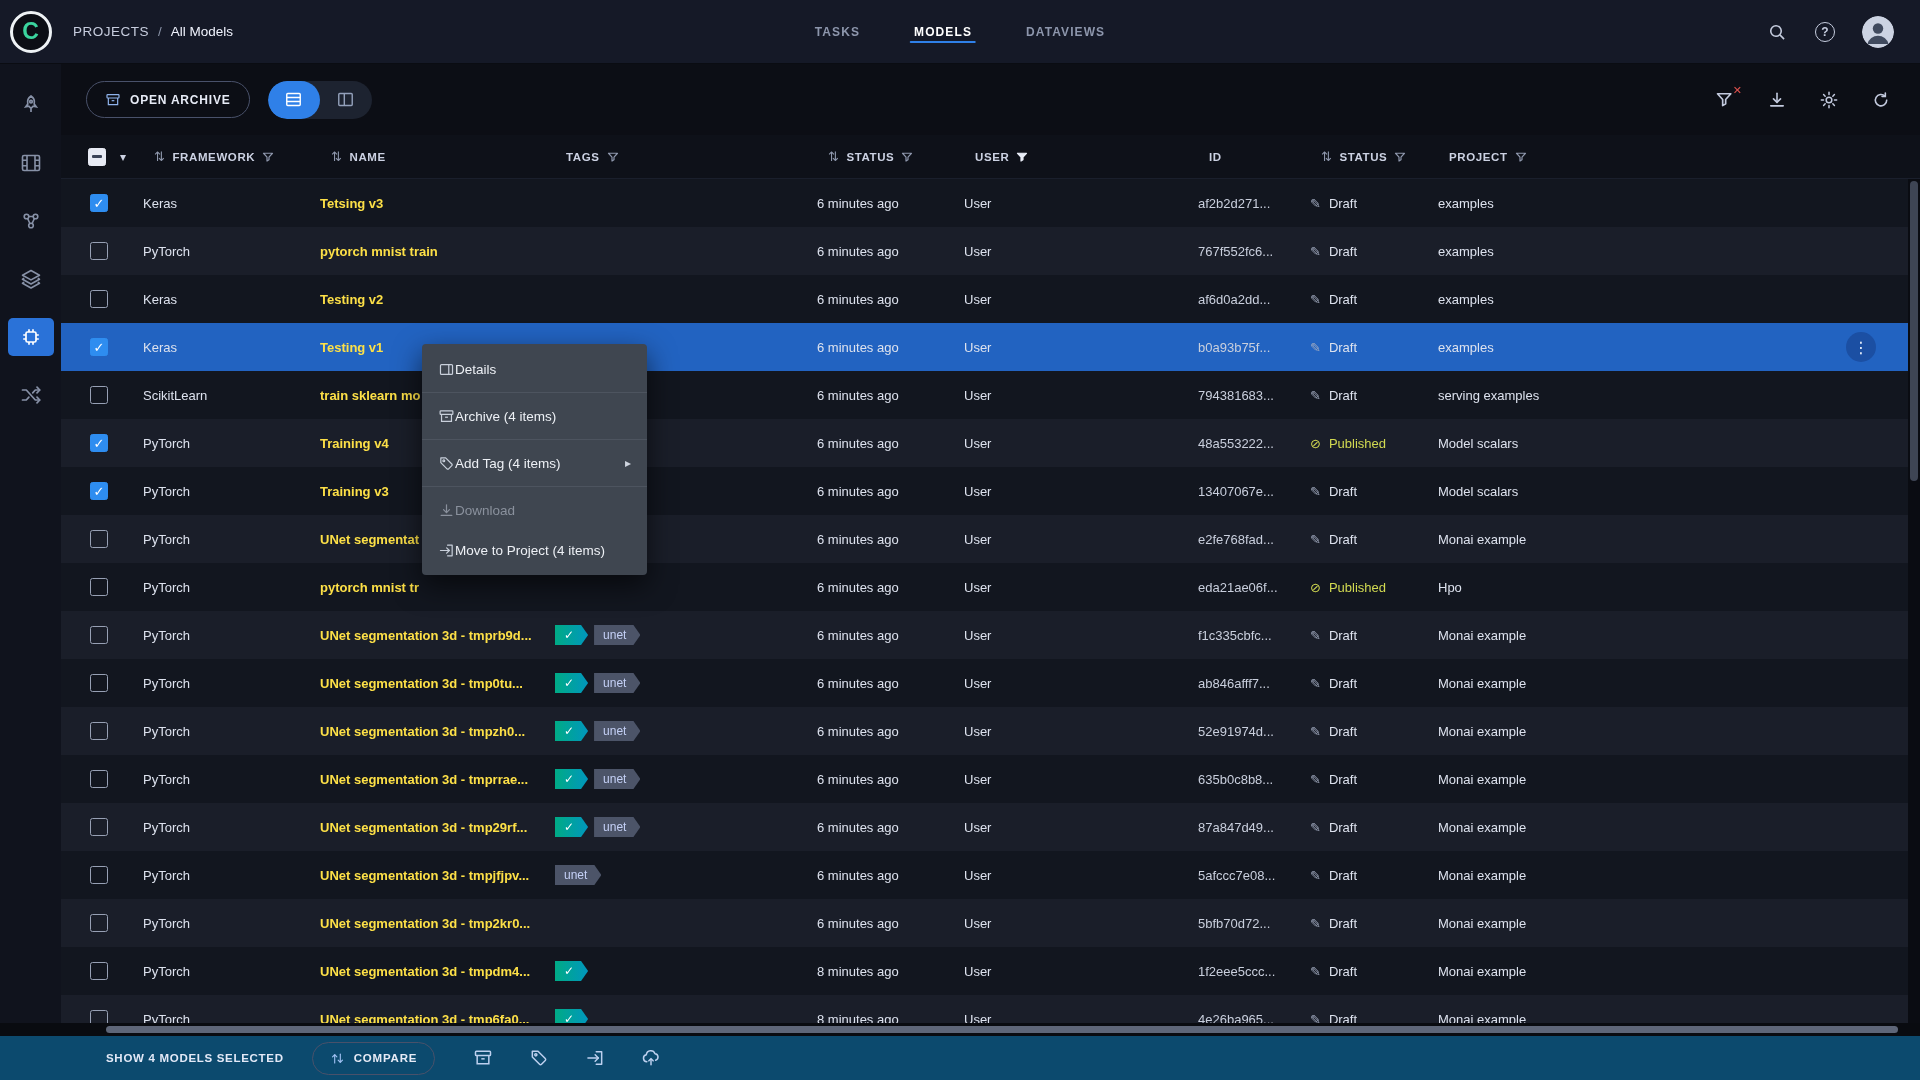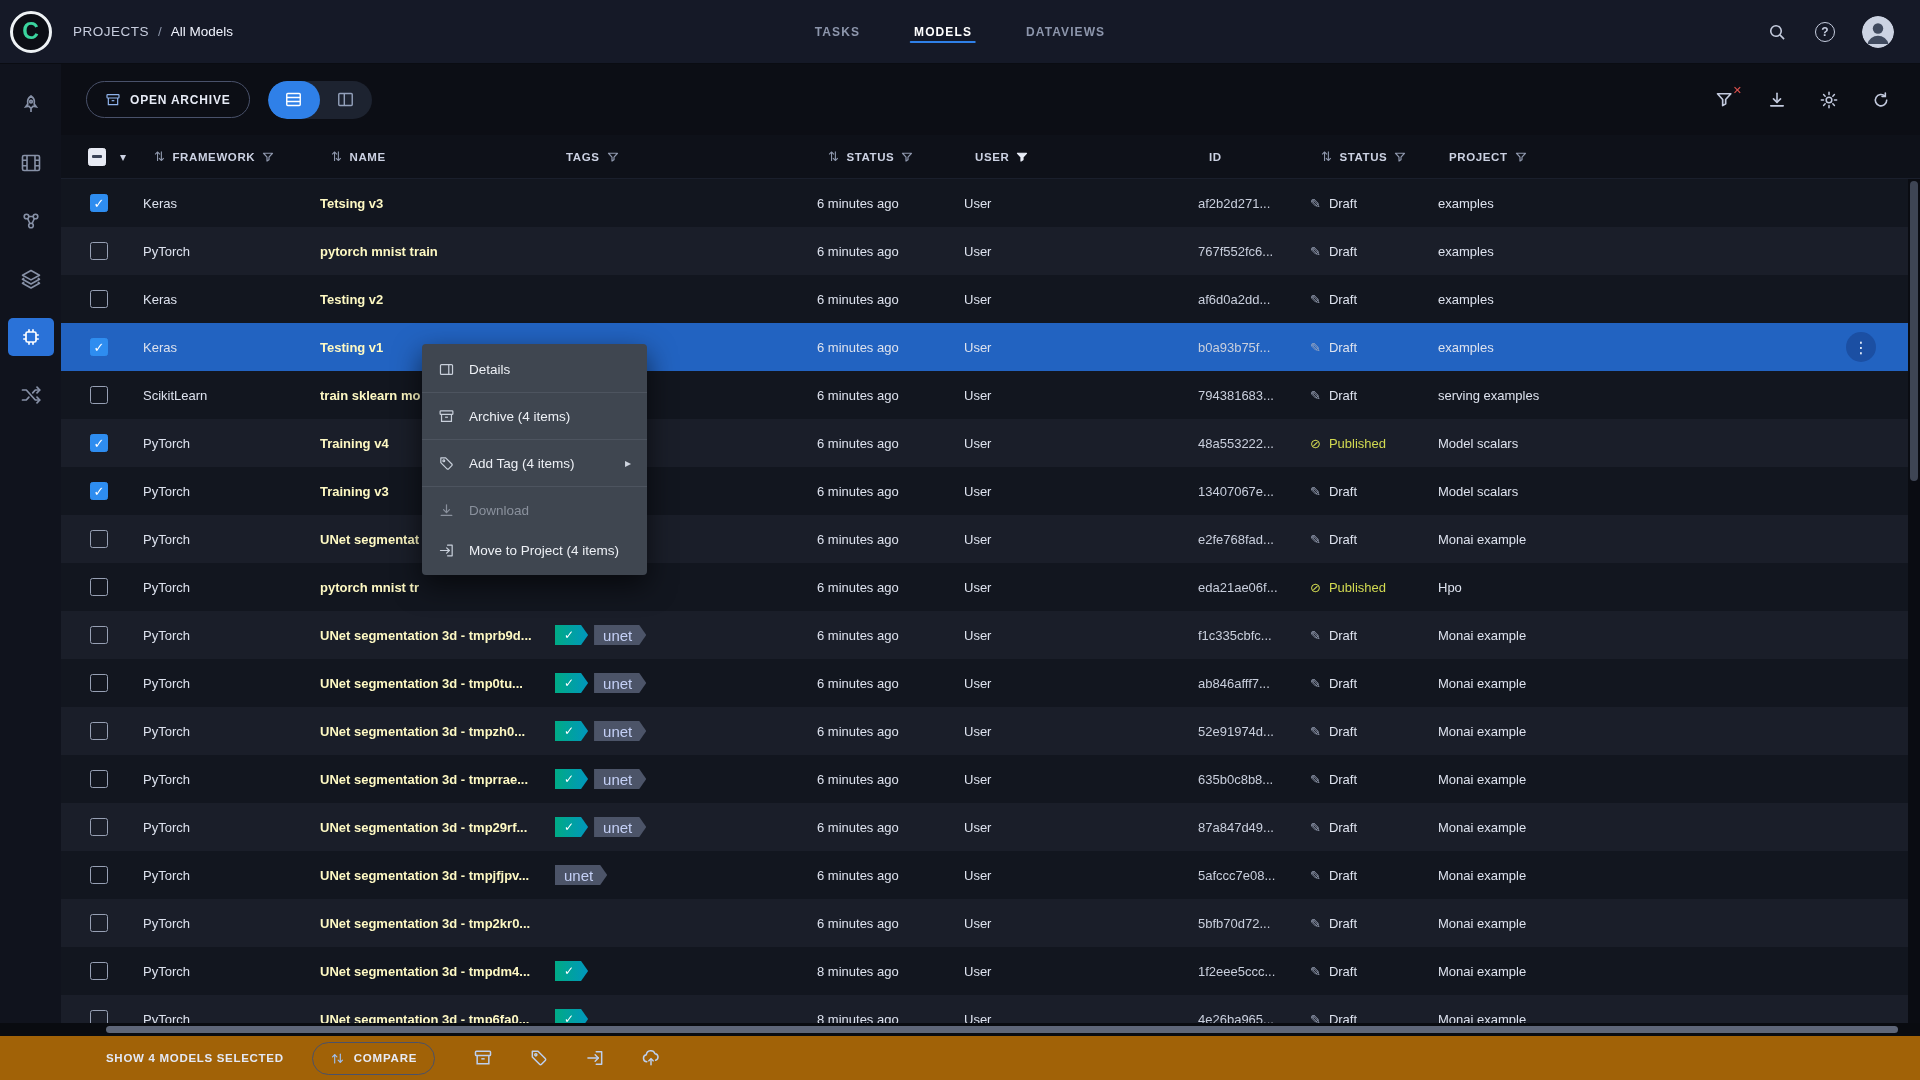--- a/index.html
+++ b/index.html
@@ -63,47 +63,47 @@
   .row.odd { background:#12161f; }
   .row.even { background:#1a1e29; }
   .row.selected { background:#2263c1; }
   .cell { font-size:13px; color:#dde2ee; white-space:nowrap; overflow:hidden; padding-left:2px; }
   .c-select { display:flex; align-items:center; overflow:visible; }
   .checkbox { width:18px; height:18px; border:1.5px solid #97a0b4; border-radius:2.5px; margin-left:27px; flex:none; display:flex; align-items:center; justify-content:center; cursor:pointer; background:transparent; }
   .checkbox.checked { background:#2e8df0; border-color:#2e8df0; }
   .checkbox.checked::after { content:"✓"; color:#fff; font-size:13px; font-weight:bold; font-family:"DejaVu Sans",sans-serif; }
   .checkbox.indeterminate { background:#e7eaf3; border-color:#e7eaf3; }
   .checkbox.indeterminate::after { content:""; width:10px; height:2.5px; background:#3a4357; border-radius:1px; }
-  .c-name { font-weight:bold; color:#fef9c3; }
+  .c-name { font-weight:bold; color:#fde047; }
   .c-id { color:#c9cfdd; }
   .c-tags { display:flex; gap:6px; overflow:hidden; }
-  .chip { height:20px; display:inline-flex; align-items:center; padding:0 14px 0 9px; font-size:15px; color:#c4d0f6; background:#4c5468; clip-path:polygon(0 0,calc(100% - 7px) 0,100% 50%,calc(100% - 7px) 100%,0 100%); flex:none; }
+  .chip { height:20px; display:inline-flex; align-items:center; padding:0 14px 0 9px; font-size:12px; color:#c4d0f6; background:#4c5468; clip-path:polygon(0 0,calc(100% - 7px) 0,100% 50%,calc(100% - 7px) 100%,0 100%); flex:none; }
   .chip.check { background:linear-gradient(90deg,#00ab85,#0197bd); color:#fff; font-weight:bold; font-size:12px; font-family:"DejaVu Sans",sans-serif; }
   .c-status { display:flex; gap:8px; align-items:center; }
   .s-icon { color:#a2abc0; font-size:13px; }
   .c-status.published .s-icon, .c-status.published .s-text { color:#d2da51; }
   .row-action { position:absolute; right:44px; top:9px; width:30px; height:30px; border-radius:50%; border:none; background:#1b4fa3; color:#eaf0fc; font-size:16px; display:flex; align-items:center; justify-content:center; cursor:pointer; }
 
   
   .menu { position:absolute; left:422px; top:344px; width:225px; background:#3f4650; border-radius:4px; box-shadow:0 10px 28px rgba(0,0,0,.6); padding:5px 0; z-index:20; }
-  .menu-item { display:flex; align-items:center; gap:14px; height:40px; padding:0 16px; font-size:13.5px; color:#edf0f5; cursor:pointer; white-space:nowrap; }
+  .menu-item { display:flex; align-items:center; height:40px; padding:0 16px; font-size:13.5px; color:#edf0f5; cursor:pointer; white-space:nowrap; }
   .menu-item svg { width:17px; height:17px; color:#c9d0db; flex:none; }
   .menu-item.disabled { color:#8a919d; cursor:default; }
   .menu-item.disabled svg { color:#8a919d; }
   .mi-arrow { margin-left:auto; color:#cfd5df; font-size:12px; }
   .menu-sep { height:1px; background:#4d545f; margin:3px 0; }
 
   
   .vscroll-track { position:absolute; right:0; top:179px; width:12px; bottom:57px; background:#0a0c12; z-index:8; }
   .vscroll-thumb { position:absolute; right:2px; top:2px; width:8px; height:300px; background:#3e4554; border-radius:4px; cursor:pointer; }
   .hscroll { position:absolute; left:0; right:0; bottom:44px; height:13px; background:#090b10; z-index:8; }
   .hscroll-thumb { position:absolute; left:106px; right:22px; top:3px; height:7px; background:#5e6678; border-radius:4px; cursor:pointer; }
 
   
-  .footer { position:absolute; left:0; right:0; bottom:0; height:44px; background:#a16207; display:flex; align-items:center; padding-left:106px; gap:28px; z-index:9; }
+  .footer { position:absolute; left:0; right:0; bottom:0; height:44px; background:#0c4a6e; display:flex; align-items:center; padding-left:106px; gap:28px; z-index:9; }
   .sel-label { font-size:11.5px; font-weight:bold; letter-spacing:.7px; color:#e3e9f7; cursor:pointer; white-space:nowrap; }
   .btn-compare { display:flex; align-items:center; gap:9px; height:33px; padding:0 17px; border:1px solid #49516a; border-radius:17px; background:transparent; color:#e7ebf6; font-size:11.5px; font-weight:bold; letter-spacing:.8px; font-family:inherit; cursor:pointer; }
   .btn-compare svg { width:15px; height:15px; color:#9fc0f2; }
   .footer-icons { display:flex; gap:36px; margin-left:10px; align-items:center; }
   .f-icon { width:20px; height:20px; color:#bdd0ef; cursor:pointer; }
   .f-icon svg { width:20px; height:20px; }
 </style>
 </head>
 <body>
 

